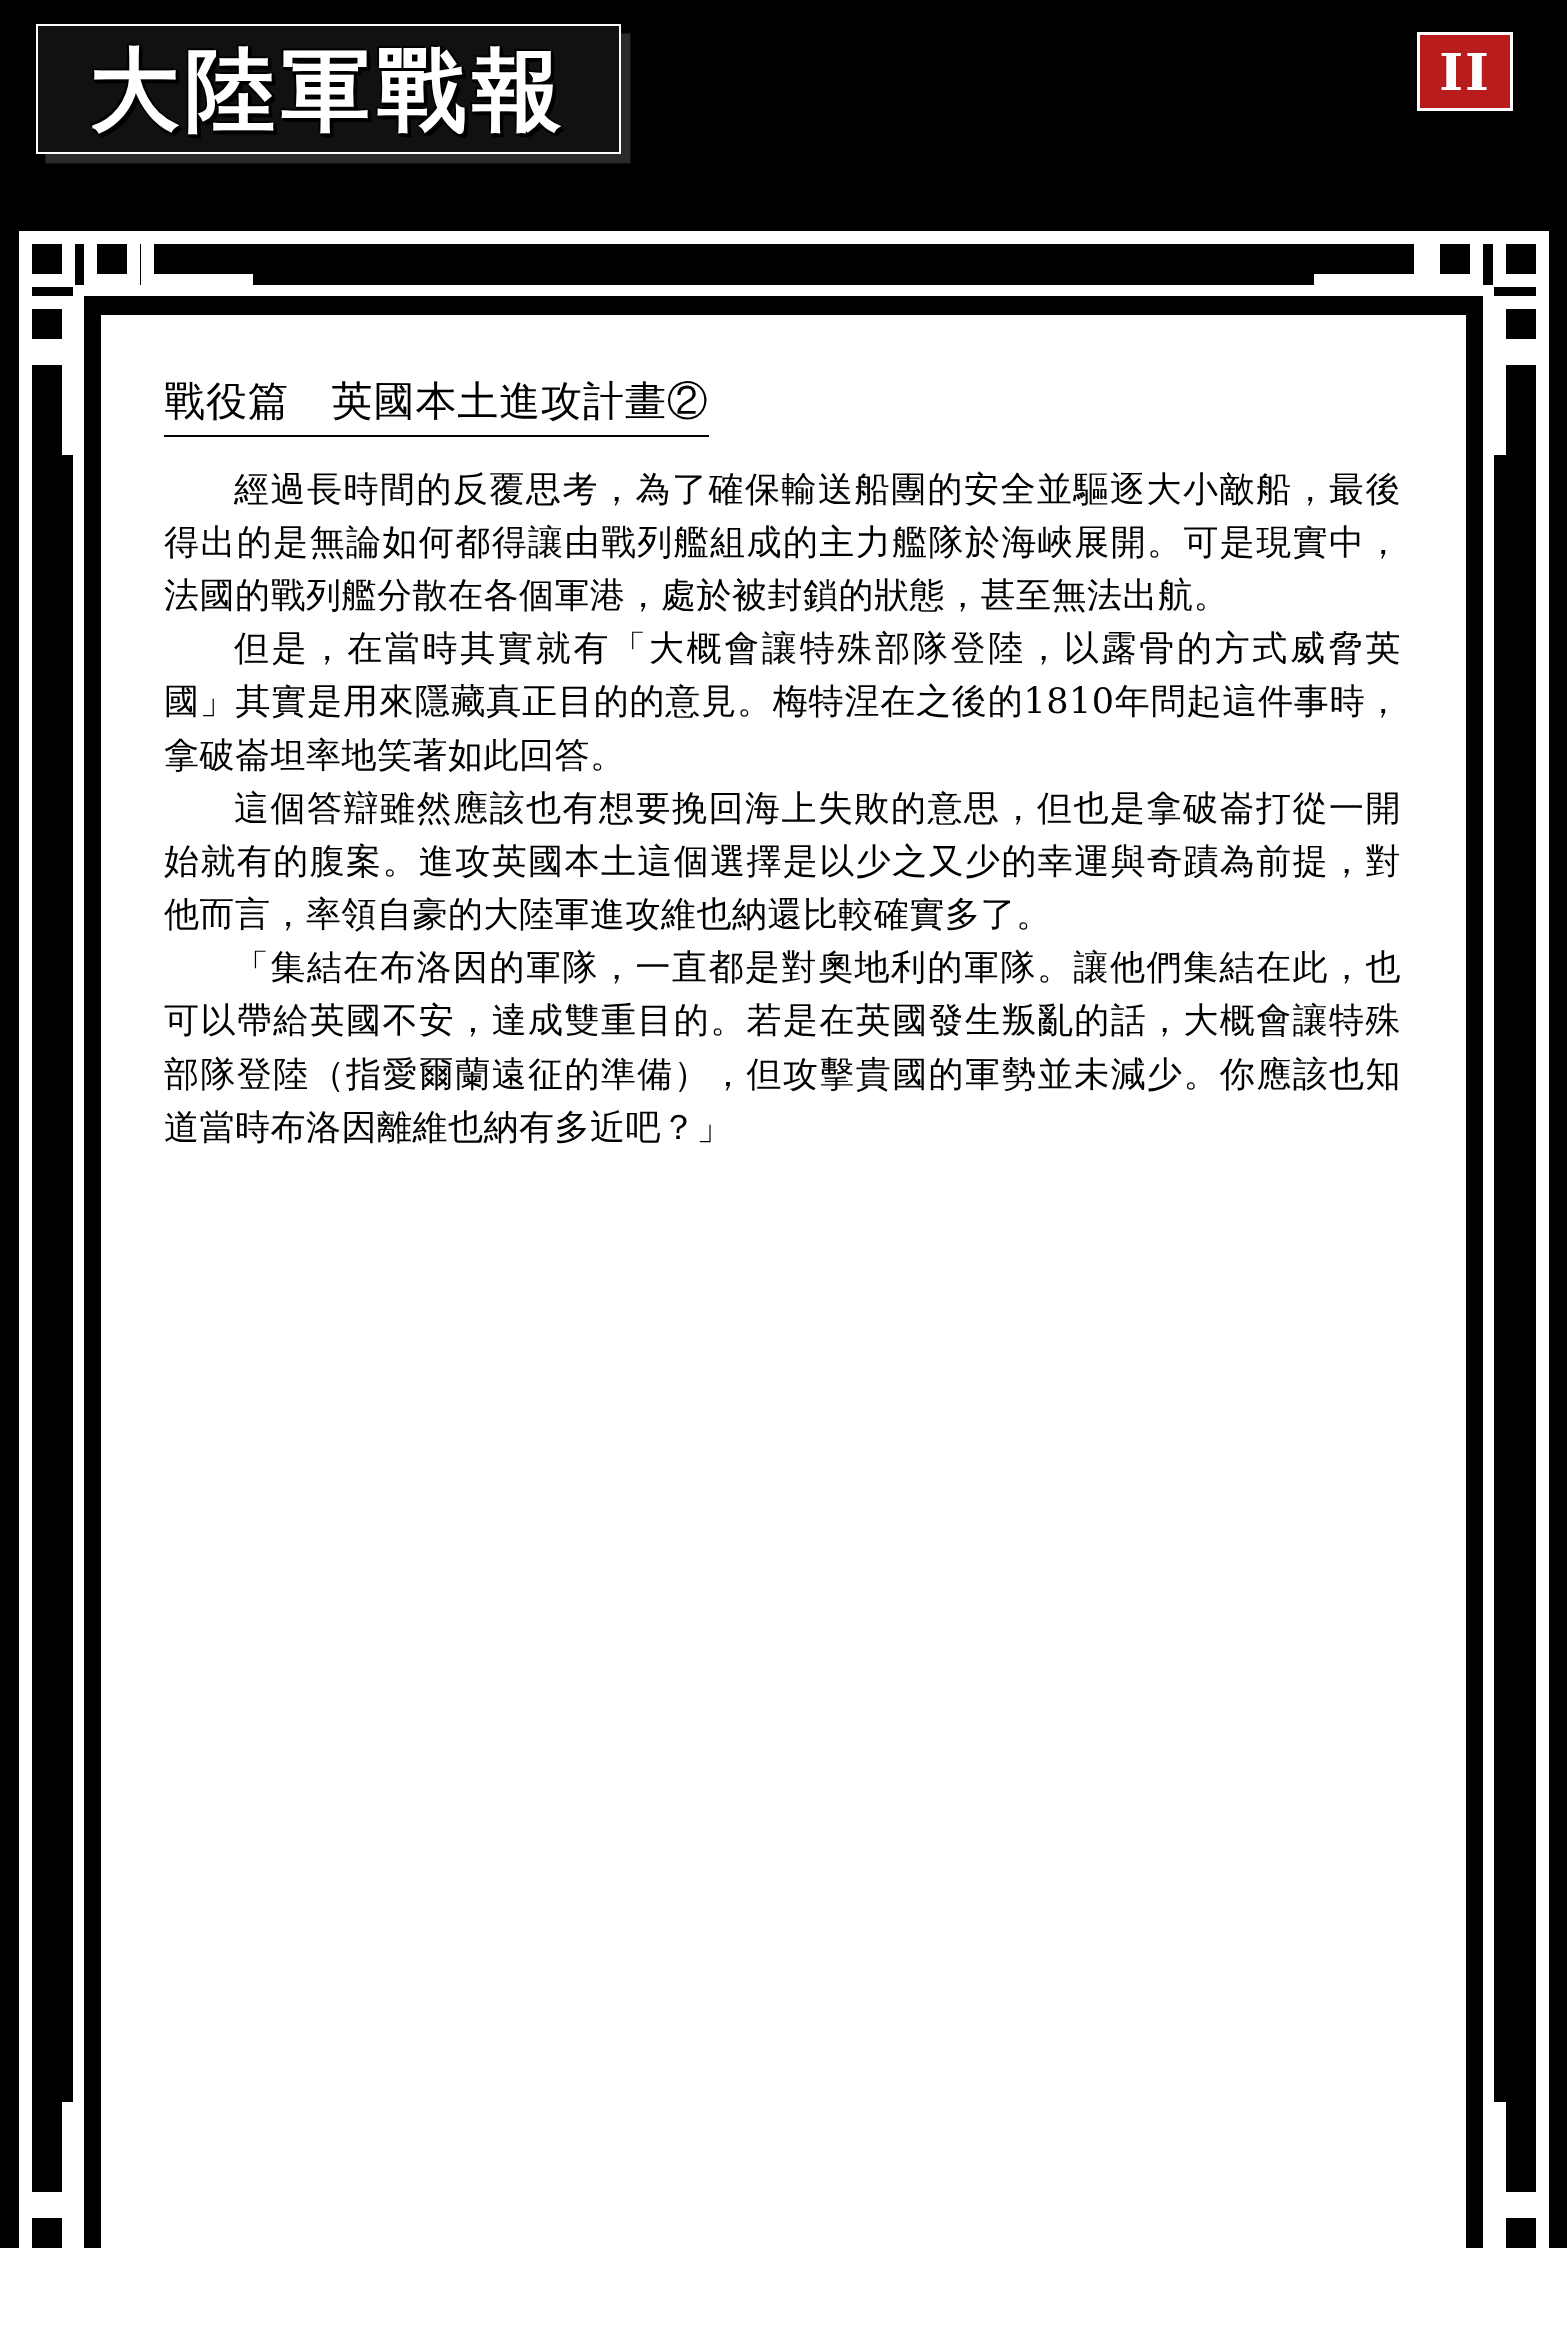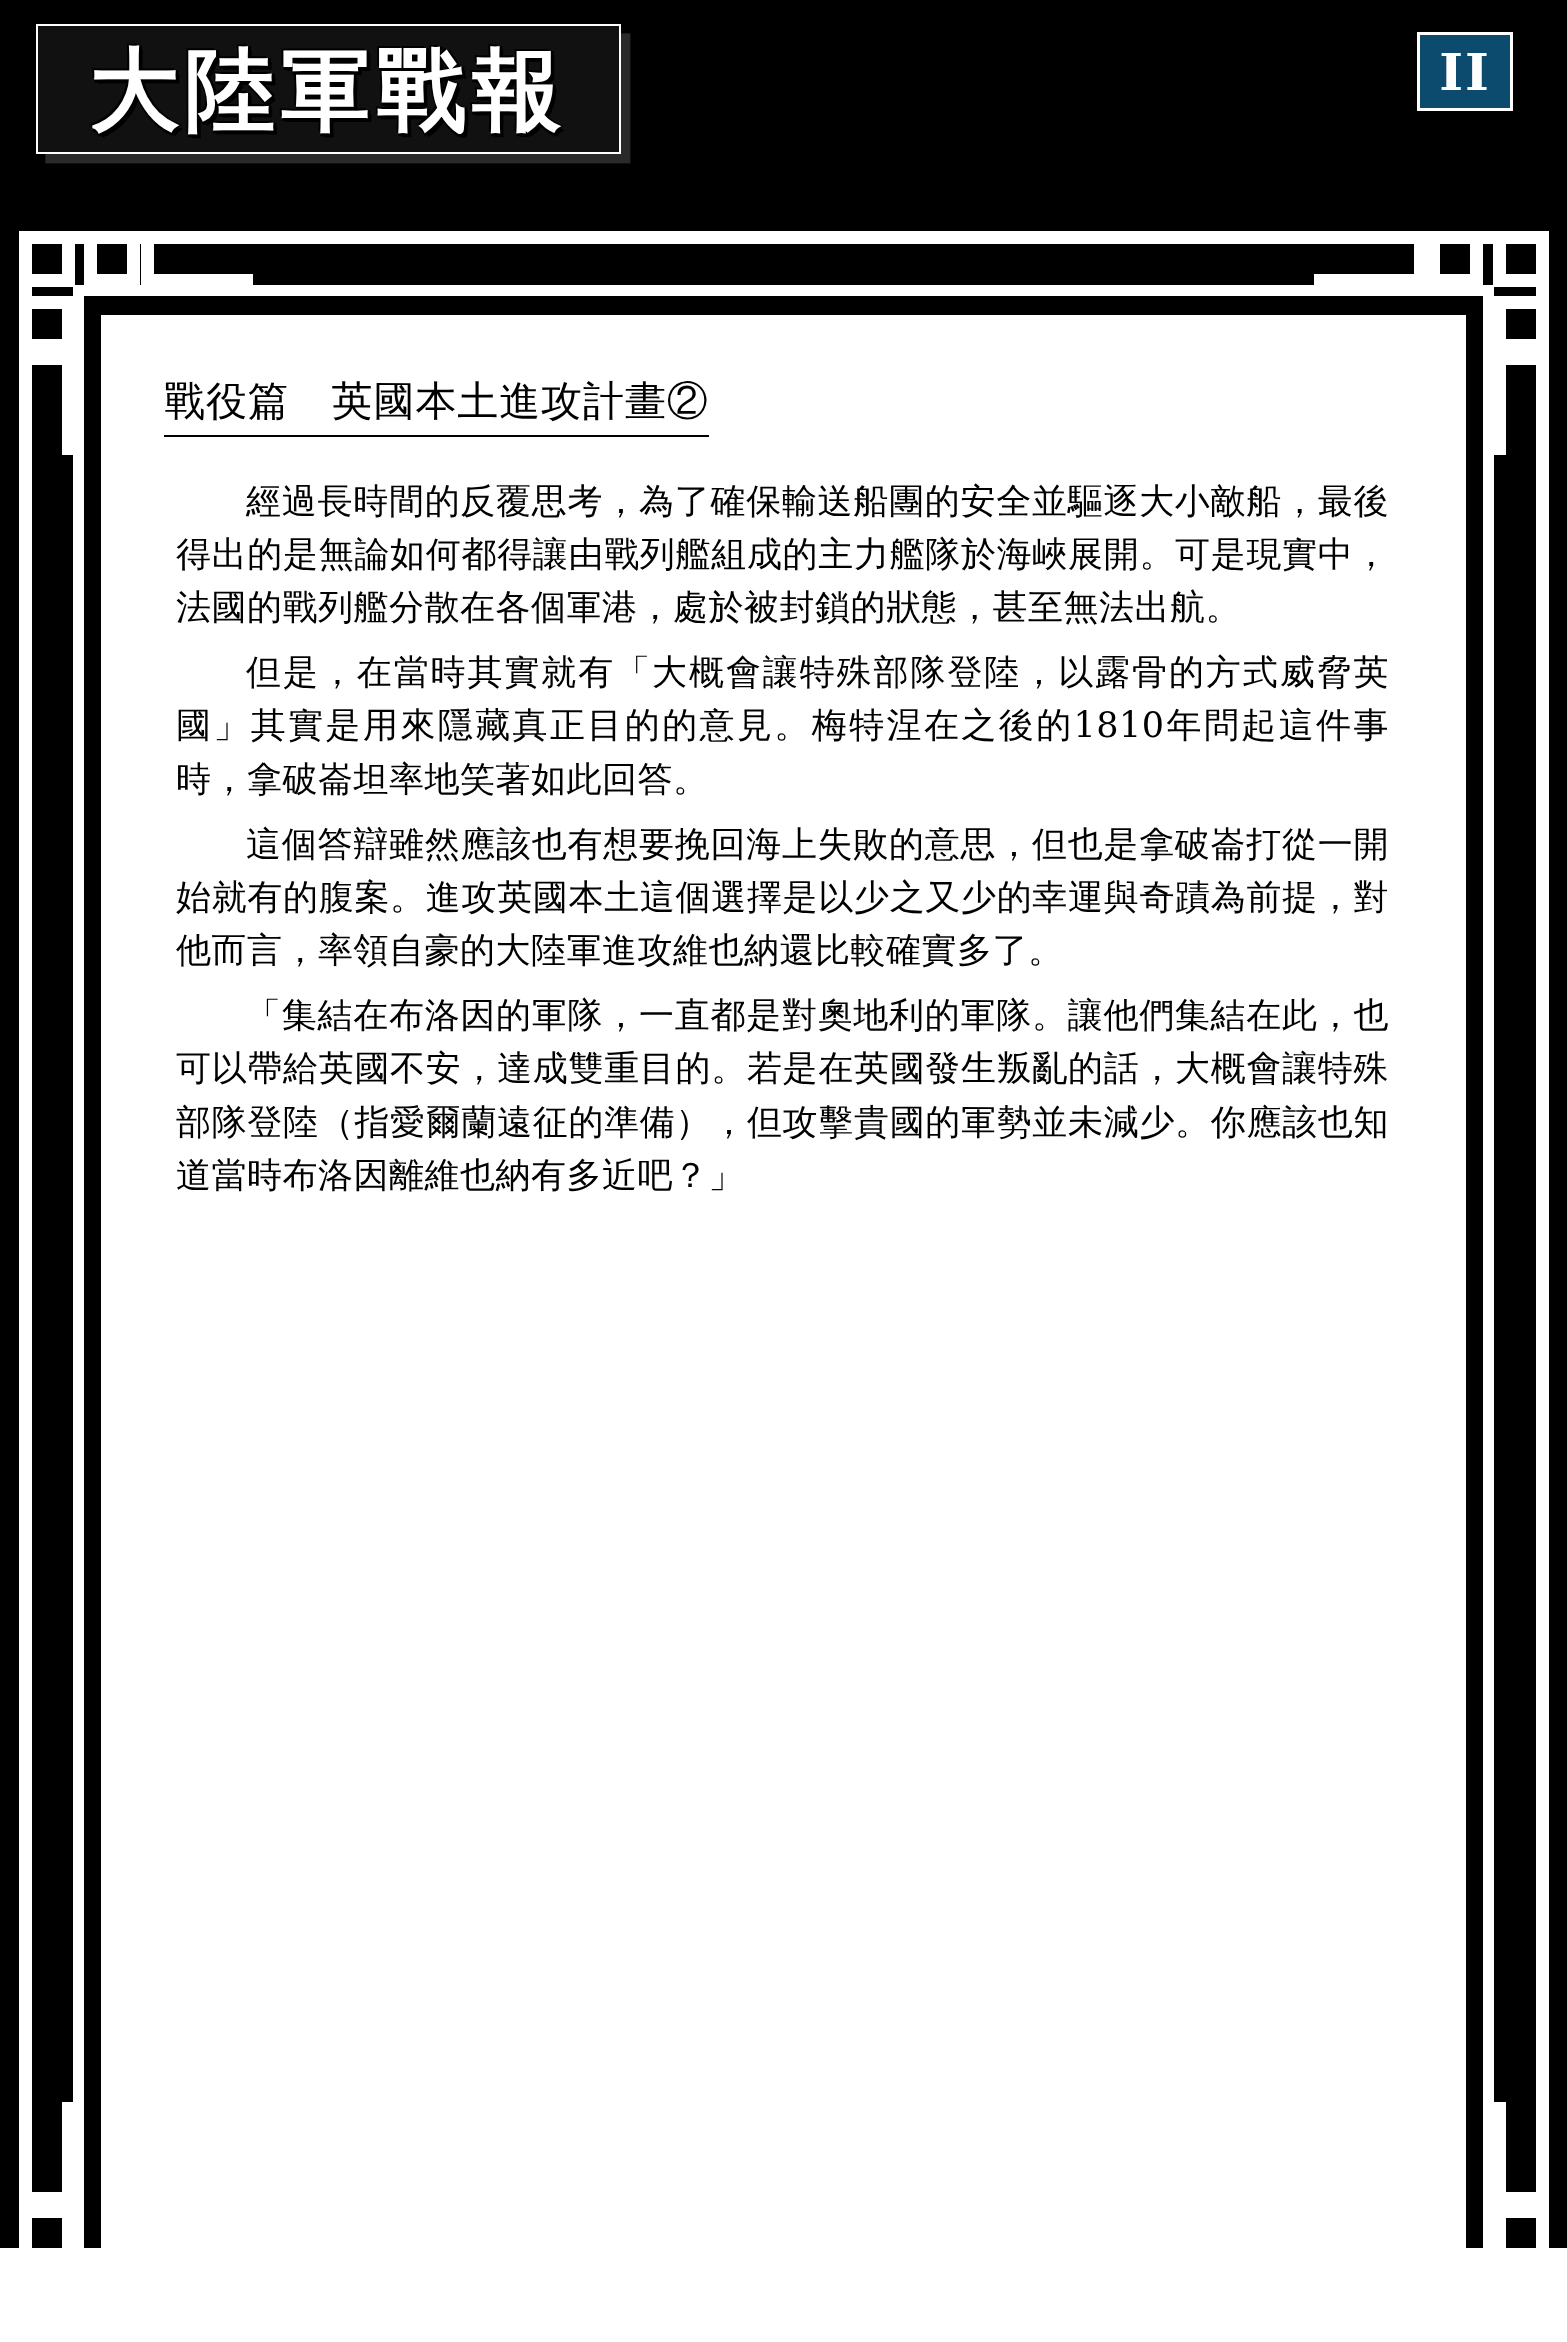--- a/index.html
+++ b/index.html
@@ -52,21 +52,21 @@
        0 2.8px 0 #000000;
     white-space: nowrap;
   }
   .page-number-badge {
     position: absolute;
     right: 54px;
     top: 32px;
     width: 90px;
     height: 73px;
     border: 3.7px solid #ffffff;
-    background: #0c4a6e;
+    background: #b91c1c;
     color: #ffffff;
     display: flex;
     align-items: center;
     justify-content: center;
     font-family: "DejaVu Serif", "Liberation Serif", serif;
     font-weight: bold;
     font-size: 51px;
     letter-spacing: 1.9px;
     margin-left: 8px;
   }
@@ -115,21 +115,21 @@
     padding-bottom: 5.6px;
     display: inline-block;
     border-bottom: 2.8px solid #000000;
     letter-spacing: 0.9px;
   }
   .article-body p {
     font-family: "DejaVu Serif", "Liberation Serif", serif;
     font-size: 35px;
     line-height: 1.52;
     color: #000000;
-    margin: 12px;
+    margin: 0;
     text-indent: 2em;
     text-align: justify;
     letter-spacing: 0.5px;
   }
 </style>
 </head>
 <body>
 
 <div class="page">
 

